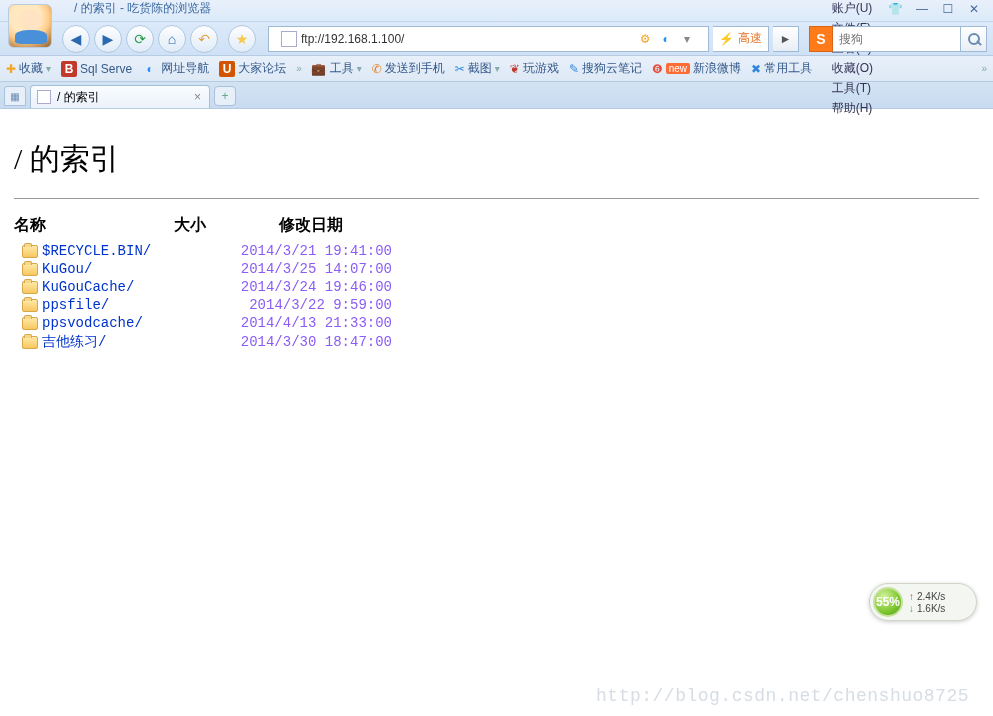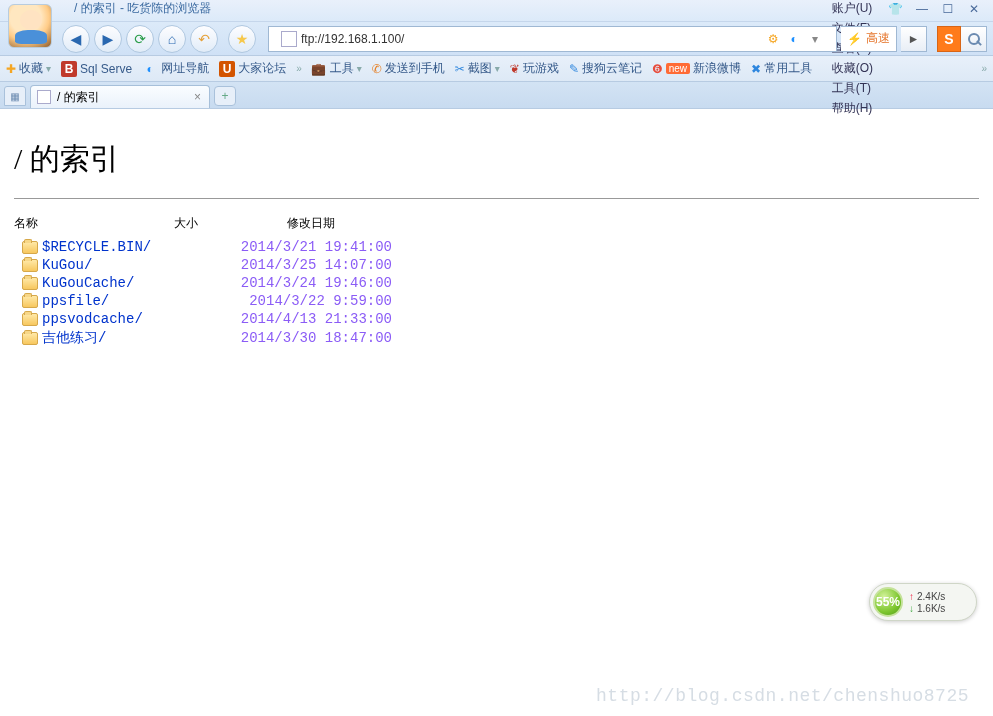--- a/index.html
+++ b/index.html
@@ -47,21 +47,21 @@
 .tab { height: 23px; background: linear-gradient(#fafdff, #eaf2fb); border: 1px solid #a6bfd9; border-bottom: none; border-radius: 4px 4px 0 0; display: flex; align-items: center; padding: 0 8px 0 6px; gap: 6px; min-width: 180px; }
 .tab .page-icon { width: 14px; height: 14px; border: 1px solid #aac; background:#fff;}
 .tab-close { color: #888; font-size: 12px; cursor: default; margin-left: auto; }
 .newtab { width: 22px; height: 20px; border: 1px solid #a9c1db; background: #e7eff9; border-radius: 4px; display: flex; align-items: center; justify-content: center; color: #6a8; margin-bottom: 2px; }
 
 
 .content { padding: 18px 14px; background: #fff; height: calc(716px - 27px - 34px - 26px - 27px); overflow: auto; font-family: SimSun, serif; }
 .page-title { font-size: 30px; font-weight: normal; margin: 12px 0 18px 0; color: #000; }
 hr.rule { border: none; border-top: 1px solid #999; margin-bottom: 14px; }
 table.listing { border-collapse: collapse; }
-table.listing th { text-align: left; font-weight: normal; font-size: 12px; padding: 2px 8px 6px 0; }
+table.listing th { text-align: left; font-weight: bold; font-size: 16px; padding: 2px 8px 6px 0; }
 table.listing th:nth-child(1) { width: 160px; }
 table.listing th:nth-child(2) { width: 56px; }
 table.listing th:nth-child(3) { width: 170px; text-align: center; }
 table.listing td { font-size: 14px; padding: 1px 8px 1px 8px; vertical-align: middle; }
 table.listing td:nth-child(1) { white-space: nowrap; }
 table.listing td:nth-child(3) { font-family: "Courier New", monospace; text-align: right; white-space: nowrap; color: #8b5cf6; }
 .folder-icon { width: 16px; height: 13px; background: linear-gradient(#ffe9a8, #f7c75e); border: 1px solid #d6a84a; border-radius: 2px; display: inline-block; vertical-align: middle; margin-right: 4px; position: relative; }
 .folder-icon::before { content:""; position:absolute; top:-3px; left:1px; width:6px; height:3px; background:#f7d788; border:1px solid #d6a84a; border-bottom:none; border-radius:2px 2px 0 0;}
 .flink { color: #0033cc; text-decoration: none; font-family: "Courier New", monospace; }
 
@@ -119,20 +119,21 @@
     </div>
   </div>
   <div class="speed-box">
     <span style="color:#e6772e">⚡</span>
     <span>高速</span>
   </div>
   <div class="go-btn">►</div>
 
   <div class="search-section">
     <div class="s-prefix">S</div>
+    <input class="search-input" placeholder="搜狗" style="">
     <div class="search-btn">
         <span class="mag"></span>
       </div>
   </div>
 </div>
 
 <div class="bookbar">
   <div class="bk">
       <span style="color:#f5a623">✚</span>
       <span>收藏</span>

